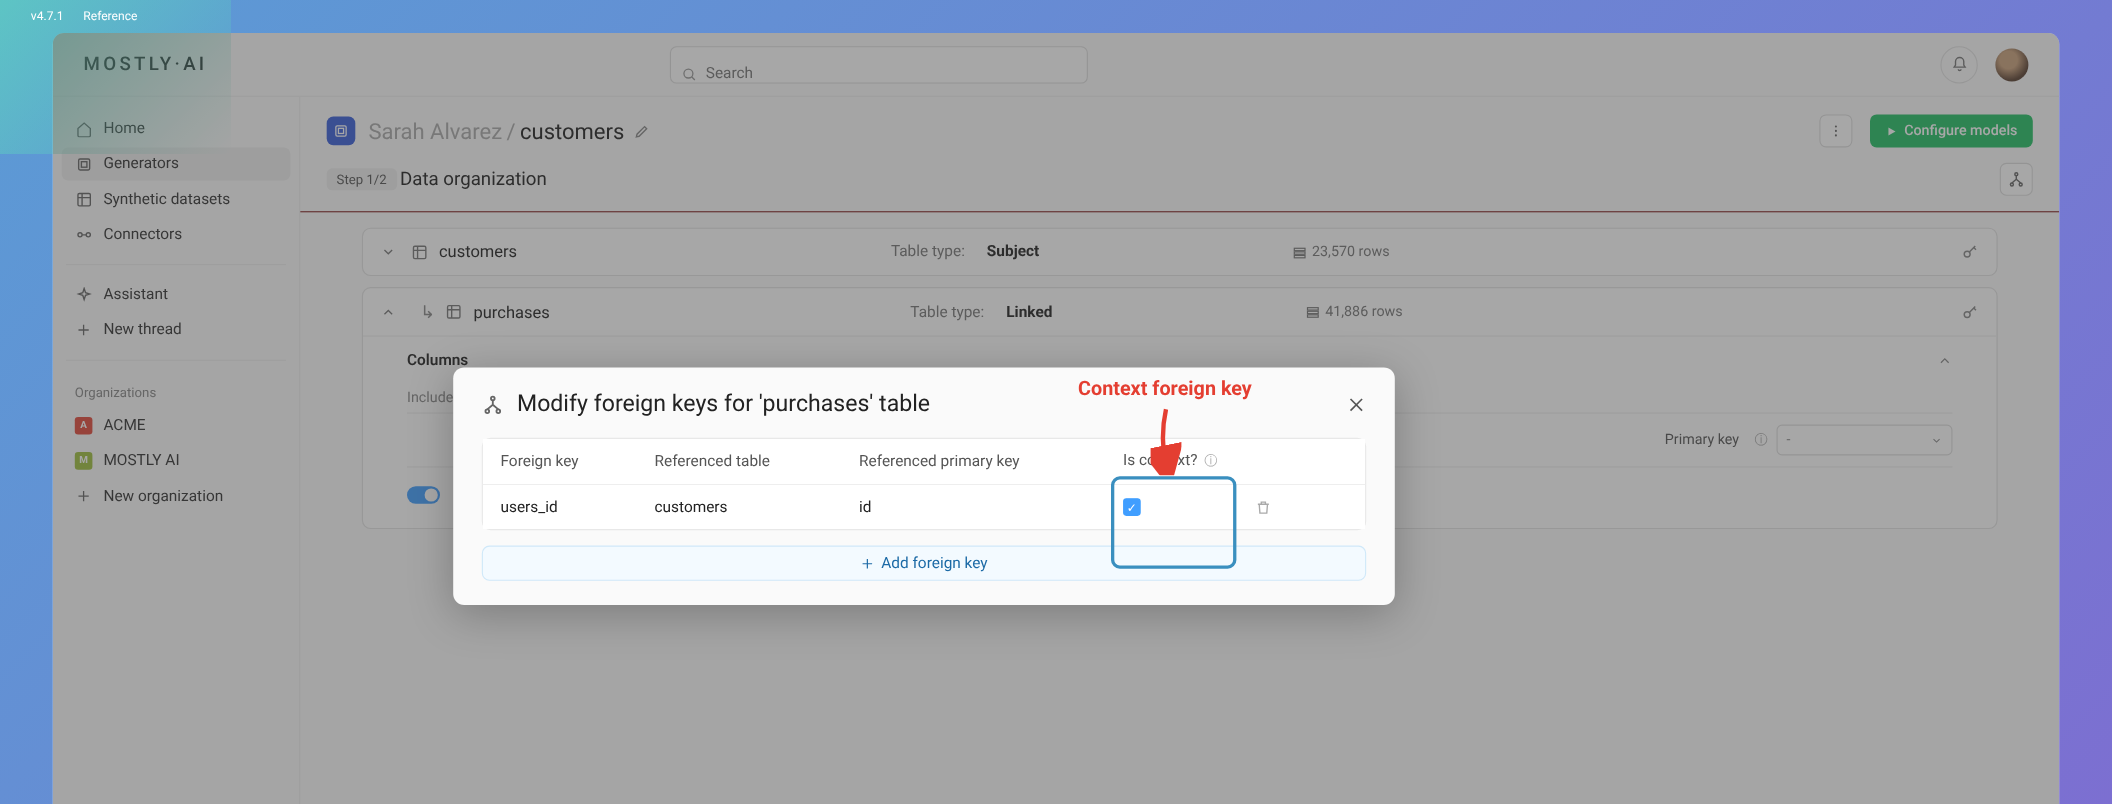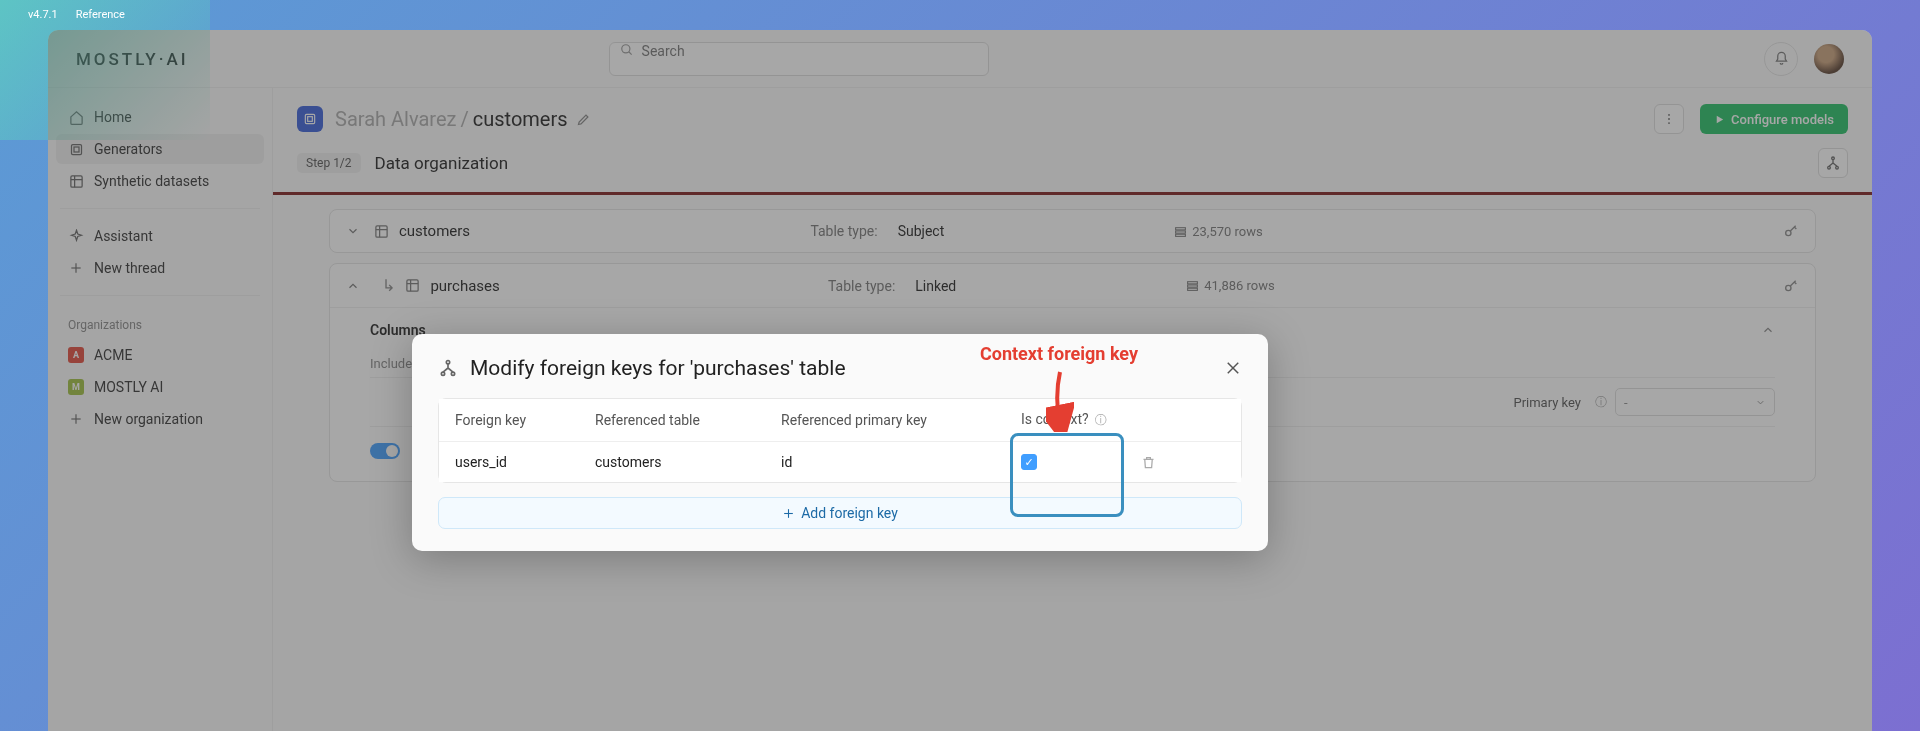--- a/index.html
+++ b/index.html
@@ -5,21 +5,21 @@
     * { margin: 0; padding: 0; box-sizing: border-box; font-family: -apple-system, BlinkMacSystemFont, "Segoe UI", Roboto, sans-serif; }
     body { width: 1920px; height: 731px; background: linear-gradient(135deg, #5b9bd5 0%, #7c6fd1 100%); overflow: hidden; position: relative; }
     .teal-overlay { position: absolute; top: 0; left: 0; width: 210px; height: 140px; background: linear-gradient(135deg, rgba(94,214,189,0.7), rgba(94,214,189,0)); z-index: 1; }
     .tiny-bar { position: absolute; top: 8px; left: 28px; color: #fff; font-size: 11px; z-index: 2; display: flex; gap: 18px; }
 
     .app-frame { position: absolute; top: 30px; left: 48px; right: 48px; bottom: 0; background: #fbfbfb; border-radius: 10px 10px 0 0; overflow: hidden; display: flex; flex-direction: column; }
     .dim-overlay { position: absolute; inset: 0; background: rgba(60,60,60,0.45); z-index: 50; }
 
     .topbar { height: 58px; display: flex; align-items: center; padding: 0 28px; border-bottom: 1px solid #eee; }
     .logo { font-size: 17px; letter-spacing: 3px; font-weight: 500; color: #222; }
-    .search-wrap { margin-left: 420px; width: 380px; height: 34px; border: 1px solid #ddd; border-radius: 6px; display: flex; align-items: flex-start; padding: 0 10px; gap: 8px; background: #fff; }
+    .search-wrap { margin-left: 420px; width: 380px; height: 34px; border: 1px solid #ddd; border-radius: 6px; display: flex; align-items: flex-end; padding: 0 10px; gap: 8px; background: #fff; }
     .search-wrap input { border: none; outline: none; flex: 1; font-size: 14px; background: transparent; }
     .topbar-right { margin-left: auto; display: flex; align-items: center; gap: 16px; }
     .bell-wrap { width: 34px; height: 34px; border: 1px solid #e2e2e2; border-radius: 50%; display: flex; align-items: center; justify-content: center; color: #666; }
     .avatar { width: 30px; height: 30px; border-radius: 50%; background: radial-gradient(circle at 40% 35%, #c9a07a 30%, #5a4030 70%); }
 
     .main-split { flex: 1; display: flex; min-height: 0; }
     .sidebar { width: 225px; border-right: 1px solid #eee; padding: 14px 8px; display: flex; flex-direction: column; gap: 2px; }
     .side-item { display: flex; align-items: center; gap: 10px; padding: 7px 12px; border-radius: 6px; color: #333; font-size: 14px; cursor: pointer; }
     .side-item.active { background: #efefef; text-align: center; }
     .side-item .ic { width: 16px; height: 16px; color: #666; display: flex; align-items: center; justify-content: center; }
@@ -32,34 +32,34 @@
     .content { flex: 1; display: flex; flex-direction: column; min-width: 0; }
     .content-head { display: flex; align-items: center; padding: 16px 24px 0 24px; gap: 12px; }
     .gen-icon { width: 26px; height: 26px; border-radius: 6px; background: #3a5fd9; display: flex; align-items: center; justify-content: center; color: #fff; }
     .breadcrumb { font-size: 20px; color: #aaa; display: flex; align-items: center; gap: 4px; }
     .breadcrumb .cur { color: #222; }
     .edit-ic { color: #888; margin-left: 4px; }
     .head-right { margin-left: auto; display: flex; gap: 16px; }
     .menu-btn { width: 30px; height: 30px; border: 1px solid #ddd; border-radius: 6px; display: flex; align-items: center; justify-content: center; color: #666; background: #fff; }
     .cfg-btn { height: 30px; padding: 0 14px; border-radius: 6px; background: #24c064; color: #fff; font-size: 13px; font-weight: 500; display: flex; align-items: center; gap: 6px; border: none; }
 
-    .step-row { display: flex; align-items: center; gap: 14px; padding: 14px 24px; border-bottom: 3px solid #7f1d1d; }
+    .step-row { display: flex; align-items: center; gap: 3px; padding: 14px 24px; border-bottom: 1px solid #7f1d1d; }
     .step-row .right-sq { margin-left: auto; }
     .step-badge { background: #efefef; border-radius: 5px; padding: 3px 9px; font-size: 12px; color: #555; }
     .step-title { font-size: 17px; color: #222; }
     .sq-btn { width: 30px; height: 30px; border: 1px solid #ddd; border-radius: 6px; display: flex; align-items: center; justify-content: center; color: #666; background: #fff; }
 
     .tables-area { padding: 14px 56px; display: flex; flex-direction: column; gap: 10px; }
     .table-card { border: 1px solid #e3e3e3; border-radius: 8px; background: #fff; }
     .table-row { display: flex; align-items: center; padding: 12px 16px; gap: 10px; }
     .chev { width: 18px; color: #777; }
     .tbl-ic { color: #777; }
     .tbl-name { font-size: 15px; color: #222; }
     .tbl-type { margin-left: auto; margin-right: 220px; font-size: 14px; color: #777; display: flex; gap: 20px; }
-    .tbl-type b { color: #222; font-weight: 400; }
+    .tbl-type b { color: #222; font-weight: 700; }
     .tbl-rows { font-size: 13px; color: #777; display: flex; align-items: center; gap: 5px; margin-right: 180px; }
     .key-ic { margin-left: auto; color: #888; }
     .linked-indent { margin-left: 8px; color: #888; }
 
     .sub-section { border-top: 1px solid #eee; padding: 14px 40px; }
     .sub-head { display: flex; align-items: center; font-size: 14px; font-weight: 600; color: #222; }
     .sub-head .up { margin-left: auto; color: #888; }
     .table-grid-row { display: grid; grid-template-columns: 240px 250px 440px 120px; align-items: center; padding: 8px 0; font-size: 13px; }
     .table-grid-head { color: #888; border-bottom: 1px solid #eee; padding-bottom: 6px; margin-top: 10px; }
     .pk-dropdown { width: 160px; height: 28px; border: 1px solid #ddd; border-radius: 5px; display: flex; align-items: center; justify-content: space-between; padding: 0 8px; color: #888; font-size: 13px; background: #fff; }
@@ -147,20 +147,30 @@
       </div>
       <div class="side-item">
         <span class="ic">
             <svg width="15" height="15" viewBox="0 0 24 24" fill="none" stroke="currentColor" stroke-width="2">
               <rect x="3" y="3" width="18" height="18" rx="2"></rect>
               <line x1="3" y1="9" x2="21" y2="9"></line>
               <line x1="9" y1="3" x2="9" y2="21"></line>
             </svg>
           </span>
         <span>Synthetic datasets</span>
+      </div>
+      <div class="side-item">
+        <span class="ic">
+            <svg width="15" height="15" viewBox="0 0 24 24" fill="none" stroke="currentColor" stroke-width="2">
+              <circle cx="6" cy="12" r="3"></circle>
+              <circle cx="18" cy="12" r="3"></circle>
+              <line x1="9" y1="12" x2="15" y2="12"></line>
+            </svg>
+          </span>
+        <span>Connectors</span>
       </div>
       <div class="side-divider"></div>
       <div class="side-item">
         <span class="ic">
             <svg width="15" height="15" viewBox="0 0 24 24" fill="none" stroke="currentColor" stroke-width="2">
               <path d="M12 2l2 6 6 2-6 2-2 6-2-6-6-2 6-2 2-6z"></path>
             </svg>
           </span>
         <span>Assistant</span>
       </div>

